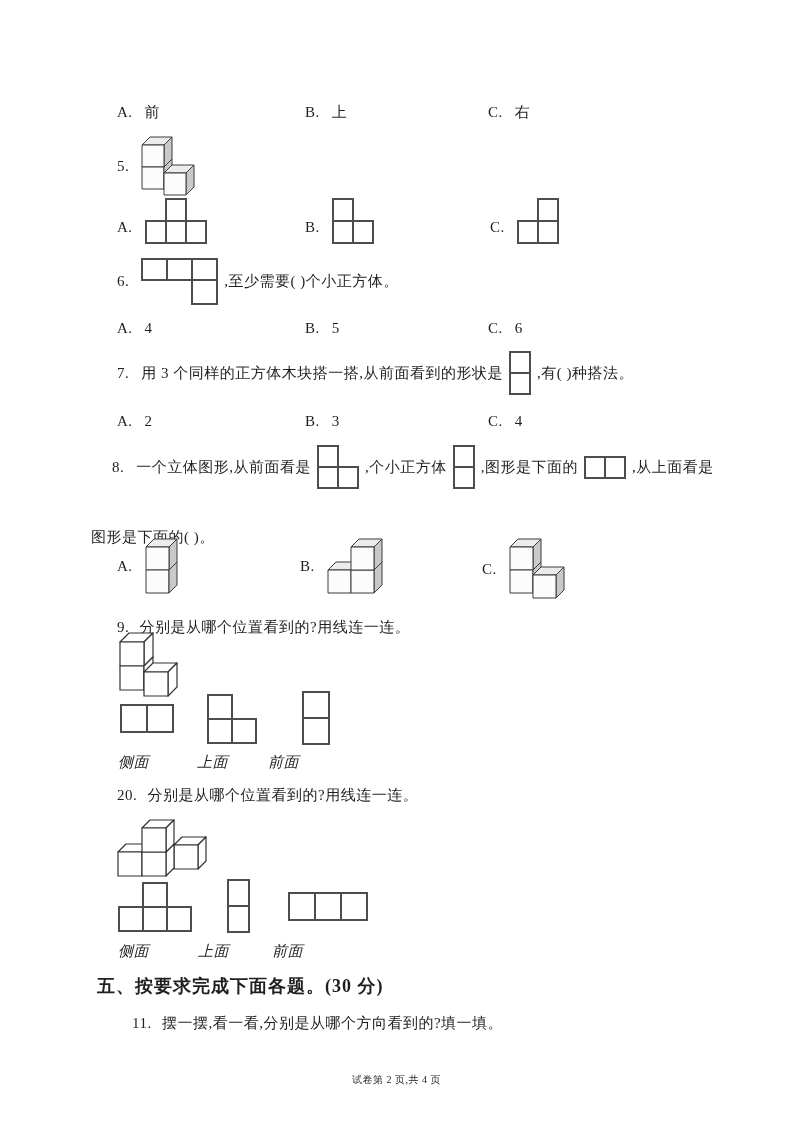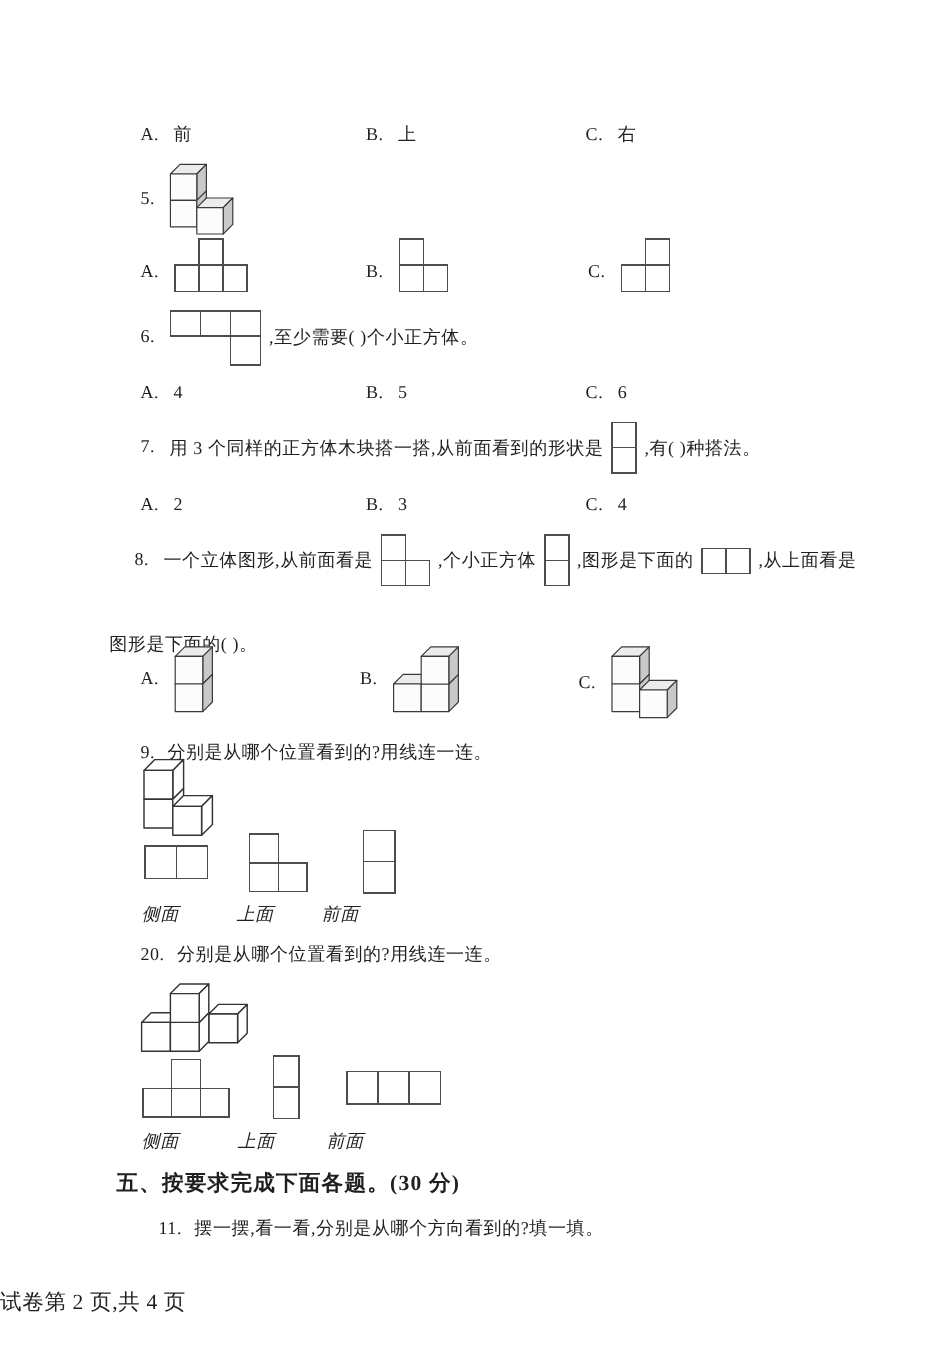--- a/index.html
+++ b/index.html
@@ -10,21 +10,21 @@
   }
   .abs{position:absolute;}
   .line{display:flex;align-items:center;gap:6px;white-space:nowrap;}
   .qnum{margin-right:6px;}
   .opt{position:absolute;display:flex;gap:12px;white-space:nowrap;}
   .opt.base{align-items:baseline;}
   .opt.bottom{align-items:flex-end;}
   .opt.bottom .lab{margin-bottom:8px;}
   .opt.mid{align-items:center;}
   .heading{font-weight:bold;font-size:18px;letter-spacing:1px;}
-  .footer{position:absolute;left:0;width:793px;text-align:left;font-size:18px;}
+  .footer{position:absolute;left:0;width:793px;text-align:center;font-size:10px;}
   .viewlab{position:absolute;font-size:15px;font-style:italic;}
   svg{display:block;}
   .sq{fill:#ffffff;stroke:#4d4d4d;stroke-width:1.4;shape-rendering:crispEdges;}
   .cf{fill:#fcfcfc;stroke:#3a3a3a;stroke-width:1;stroke-linejoin:round;}
   .ct{fill:#ececec;stroke:#3a3a3a;stroke-width:1;stroke-linejoin:round;}
   .cs{fill:#c9c9c9;stroke:#3a3a3a;stroke-width:1;stroke-linejoin:round;}
   .pf,.pt,.ps{fill:#ffffff;stroke:#333333;stroke-width:1.2;stroke-linejoin:round;}
 </style>
 </head>
 <body>

